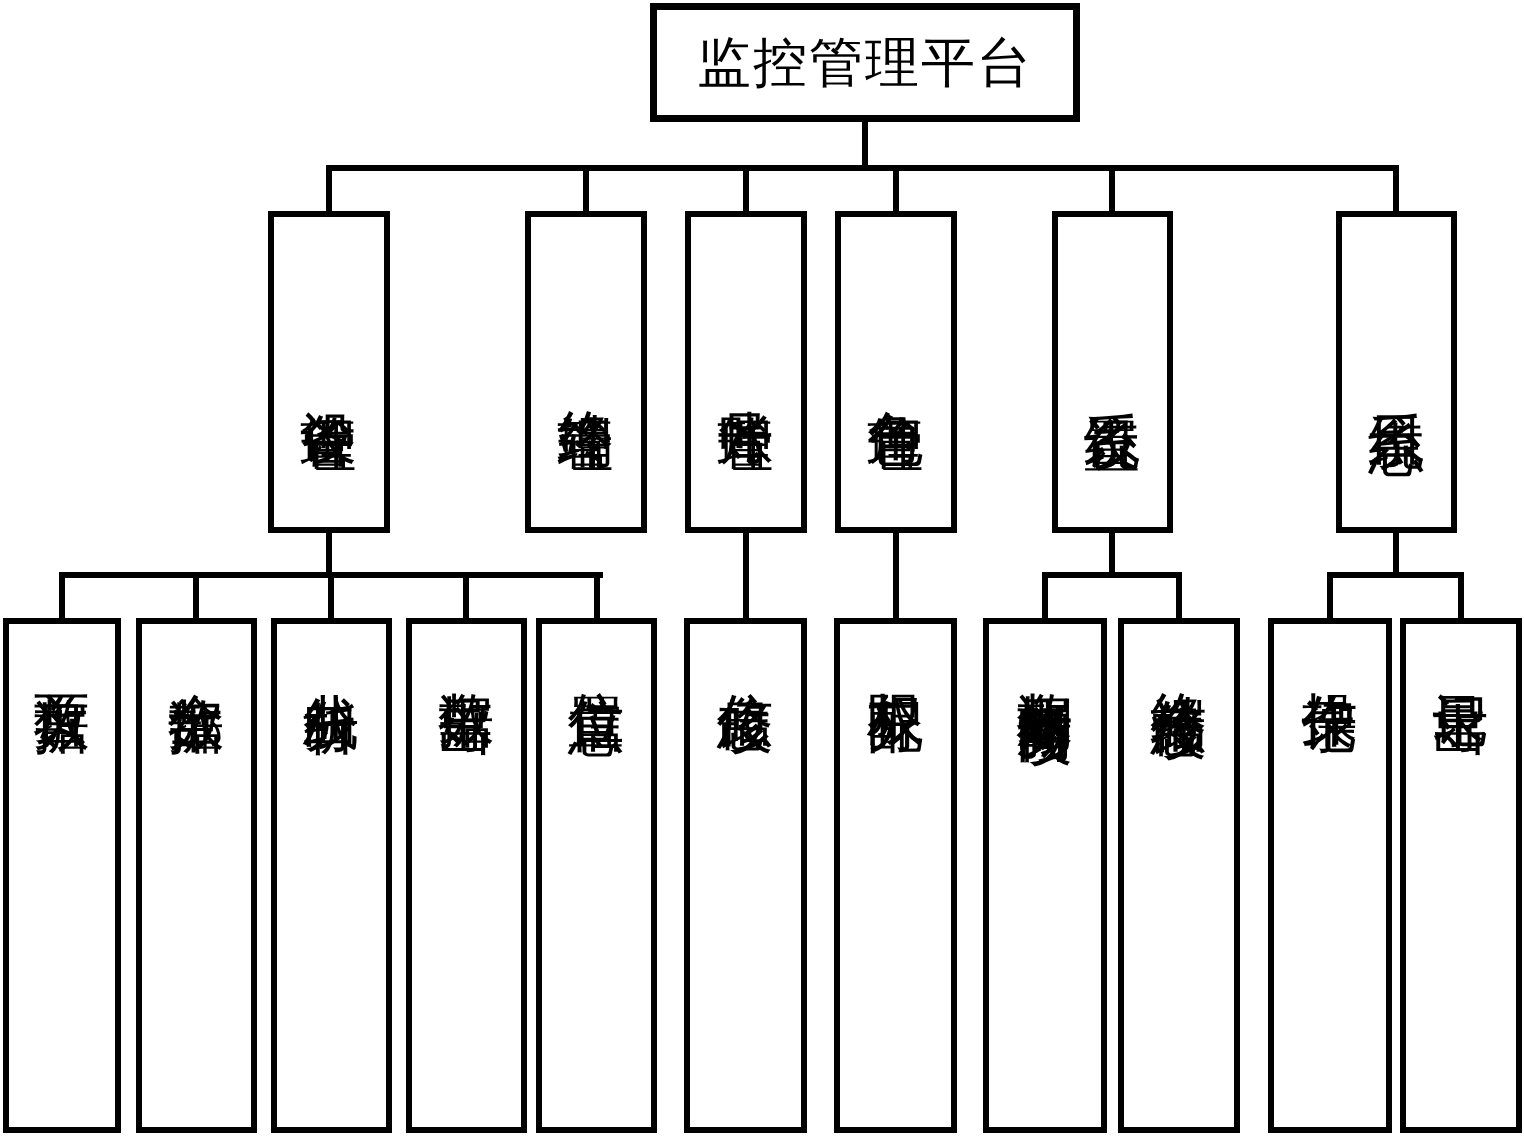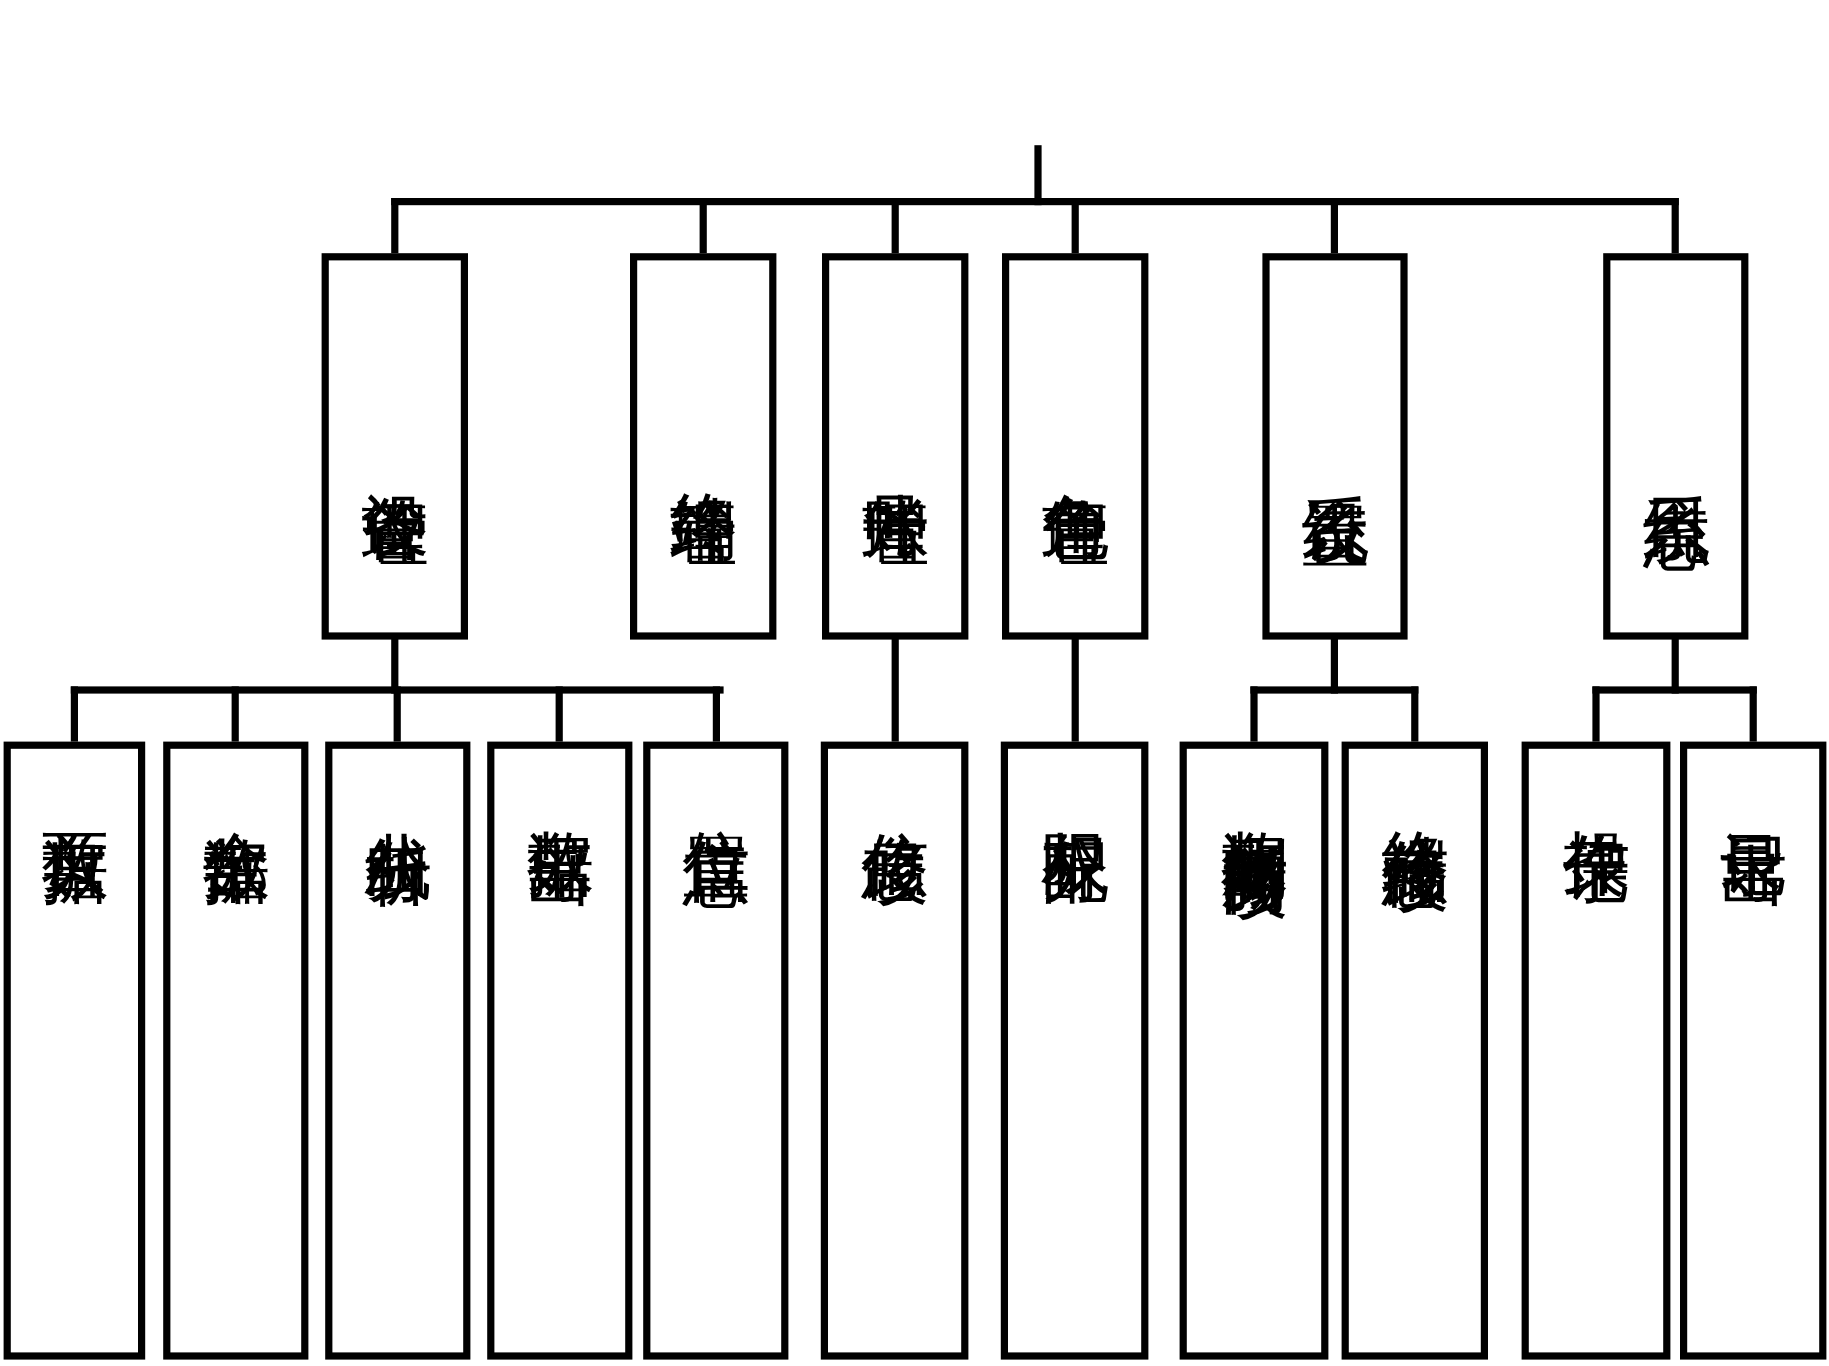--- a/index.html
+++ b/index.html
@@ -46,20 +46,23 @@
   .line {
     position: absolute;
     background: #000;
   }
 </style>
 </head>
 <body>
 
 <div id="stage">
 
+  <div class="box root-box" style="left:650px; top:3px; width:430px; height:119px;">
+    <span class="htext">监控管理平台</span>
+  </div>
 
   <div class="line" style="left:862px; top:121px; width:6px; height:50px;"></div>
   <div class="line" style="left:326px; top:165px; width:1073px; height:6px;"></div>
   <div class="line" style="left:326px; top:165px; width:6px; height:50px;"></div>
   <div class="line" style="left:583px; top:165px; width:6px; height:50px;"></div>
   <div class="line" style="left:743px; top:165px; width:6px; height:50px;"></div>
   <div class="line" style="left:893px; top:165px; width:6px; height:50px;"></div>
   <div class="line" style="left:1109px; top:165px; width:6px; height:50px;"></div>
   <div class="line" style="left:1393px; top:165px; width:6px; height:50px;"></div>
 

